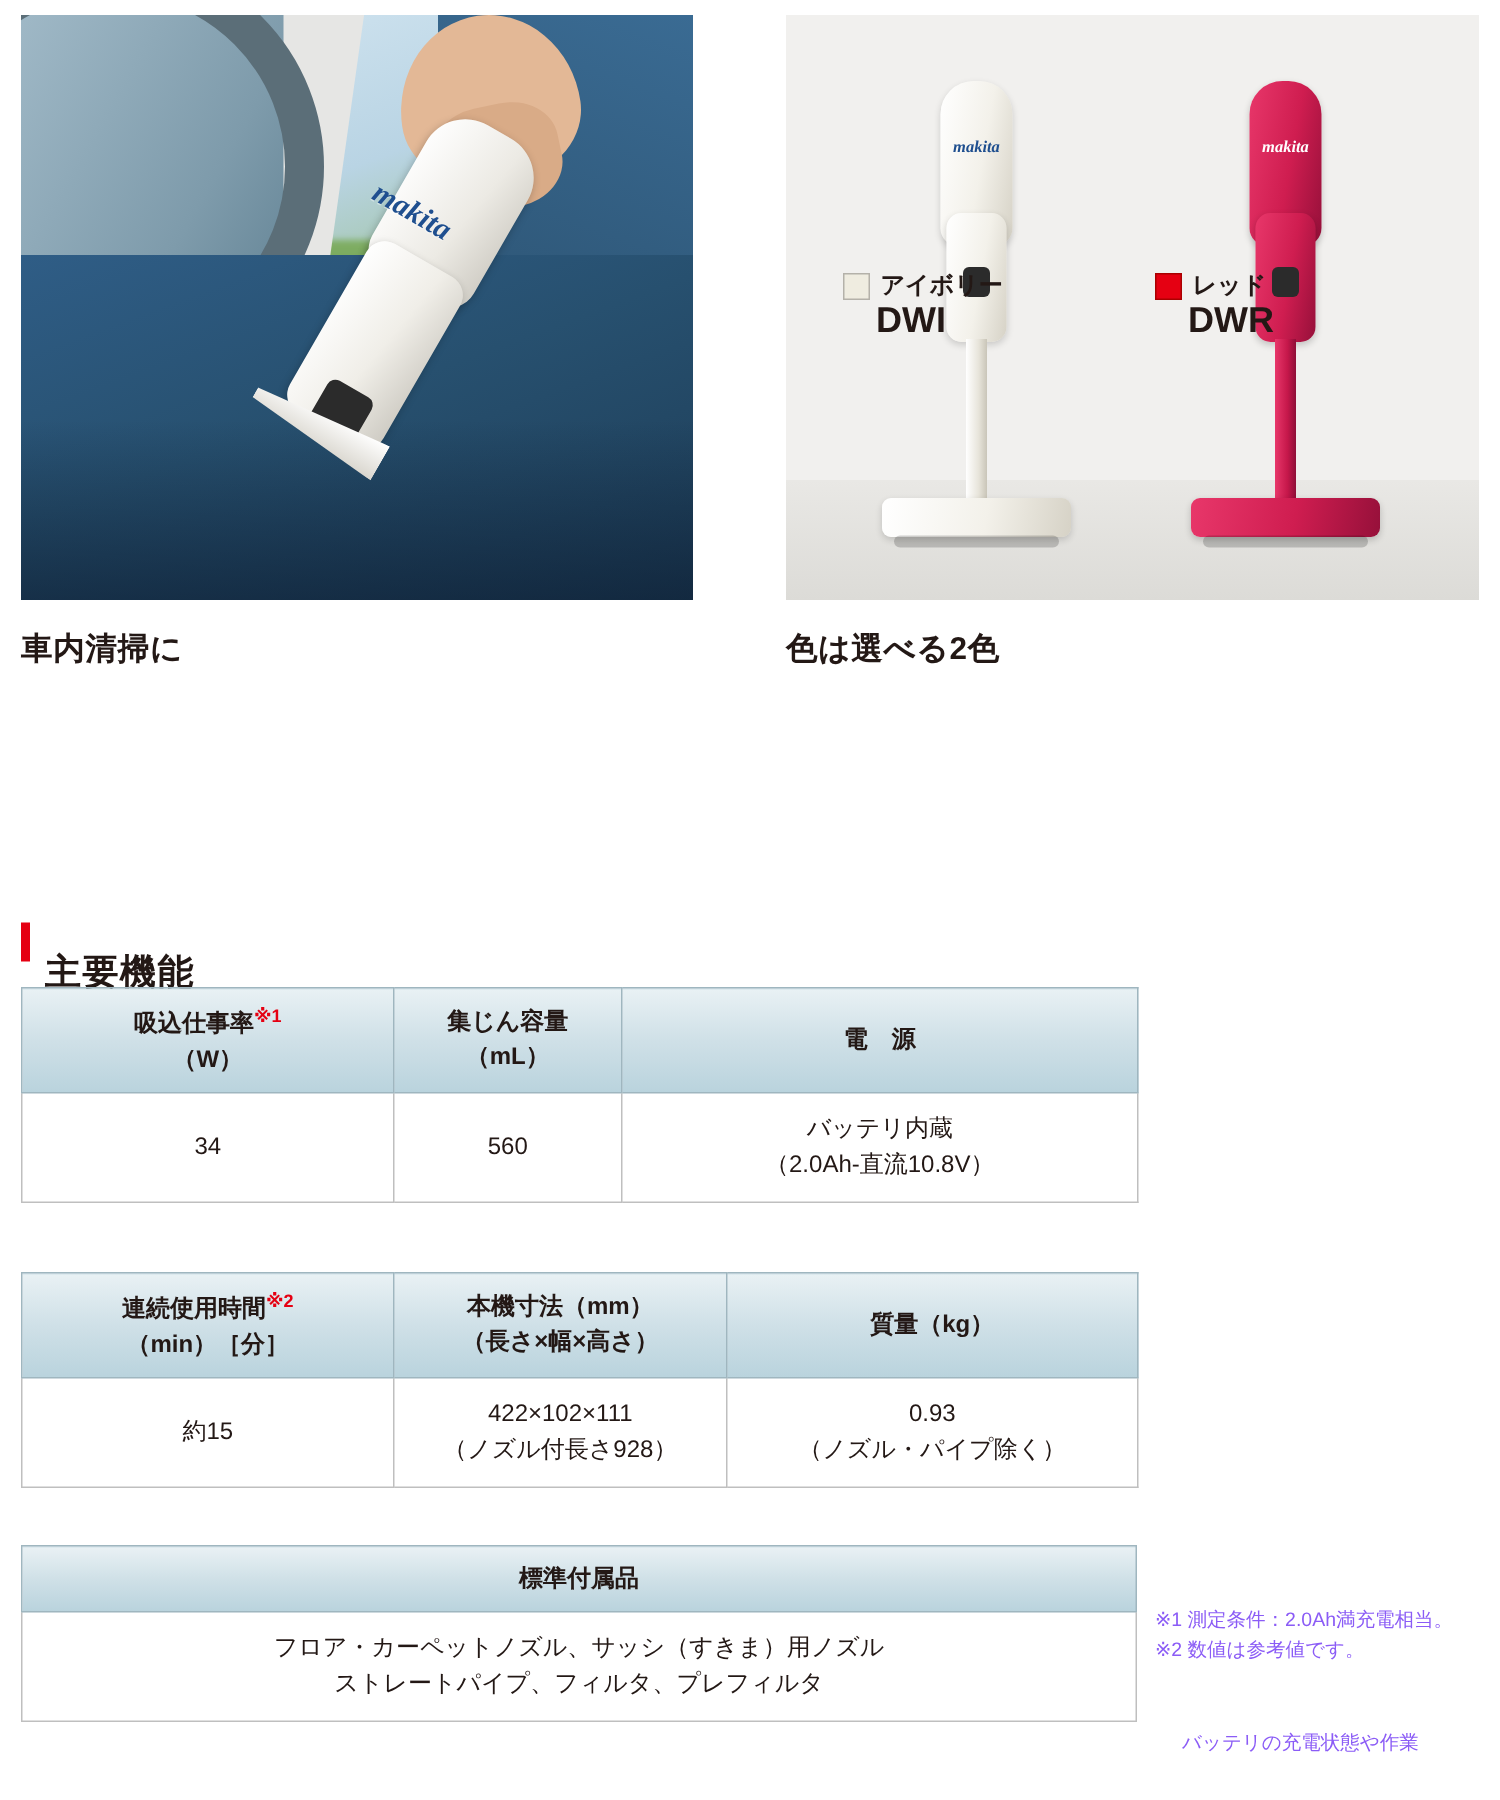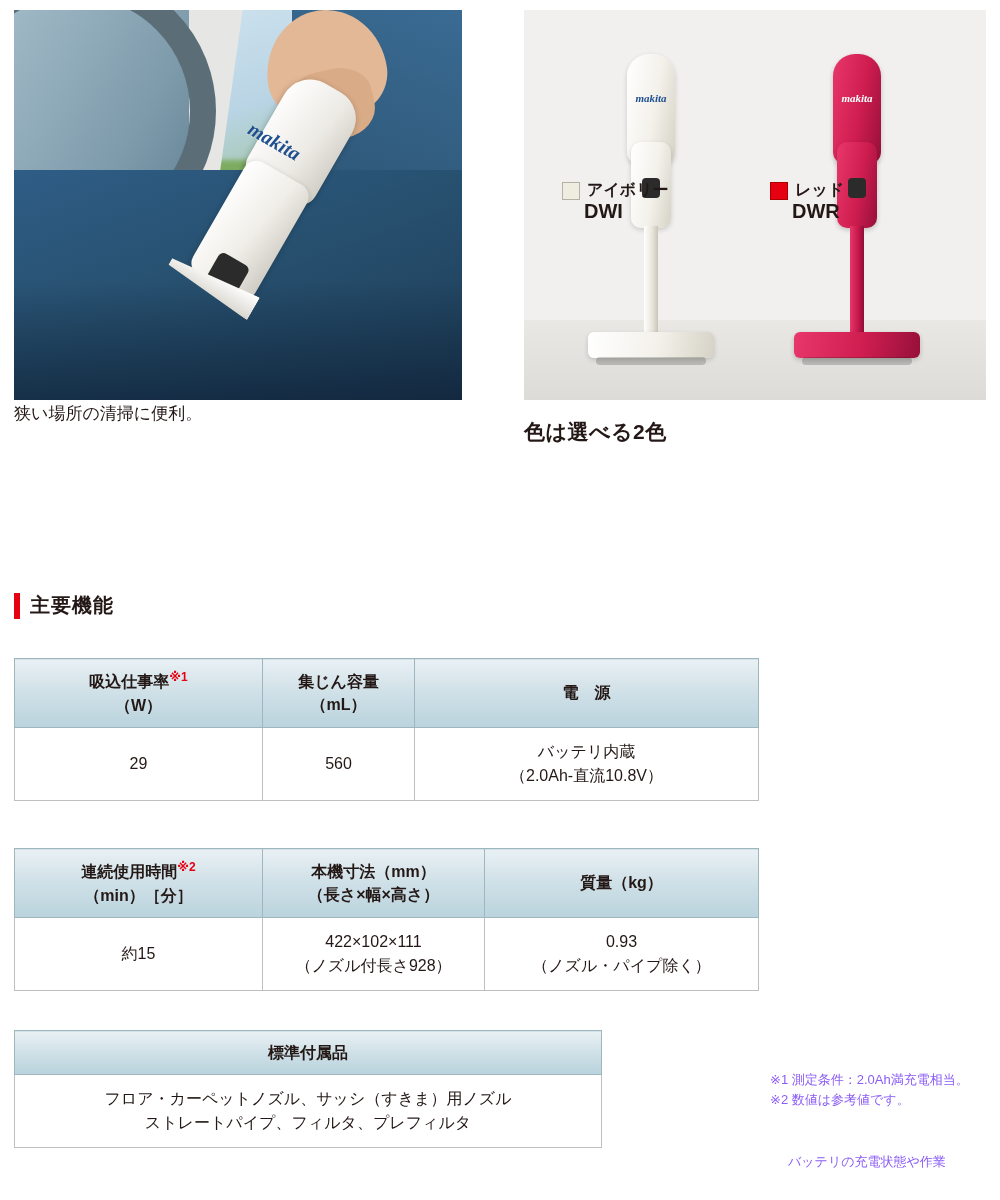--- a/index.html
+++ b/index.html
@@ -264,21 +264,21 @@
     width: 16px; height: 16px;
     border: 1px solid #b4b1a9;
   }
   .swatch-name {
     font-size: 16px;
     font-weight: bold;
     color: #231815;
   }
   .model-code {
     position: absolute;
-    font-size: 20px;
+    font-size: 24px;
     font-weight: bold;
     color: #231815;
   }
   .model-code.ivory-code { left: 584px; top: 200px; }
   .model-code.red-code { left: 792px; top: 200px; }
 
   
   .cap-title {
     font-size: 21px;
     font-weight: bold;
@@ -300,31 +300,32 @@
     display: flex;
     align-items: center;
   }
   .section-bar {
     width: 6px;
     height: 26px;
     background: #e50012;
     margin-right: 10px;
   }
   .section-title {
-    font-size: 20px;
+    font-size: 24px;
     font-weight: bold;
     color: #231815;
     letter-spacing: 1px;
+    margin-top: 40px;
   }
 
   
   table.spec {
     position: absolute;
     border-collapse: collapse;
-    width: 588px;
+    width: 744px;
     left: 14px;
     table-layout: fixed;
   }
   table.spec th {
     background: linear-gradient(180deg, #e9f1f4 0%, #cfe0e7 50%, #b9d3dd 100%);
     border: 1px solid #9fb6bf;
     font-size: 16px;
     font-weight: bold;
     color: #231815;
     padding: 10px 4px;
@@ -380,22 +381,22 @@
         <div class="car-seat"></div>
         <div class="car-seat-shadow"></div>
         <div class="hand"></div>
         <div class="hand2"></div>
         <div class="vac-body"></div>
         <div class="vac-tank"></div>
         <div class="vac-switch"></div>
         <div class="vac-nozzle"></div>
         <div class="vac-logo">makita</div>
       </div>
+      <div class="cap-title">車内清掃に</div>
       <div class="cap-body">
-        <div>狭い場所の清掃に便利。</div>
       </div>
     </div>
 
     <div class="col-right">
       <div class="photo-colors">
         <div class="shelf"></div>
 
         <div class="unit ivory">
           <div class="u-head"></div>
           <div class="u-brand">makita</div>
@@ -452,21 +453,21 @@
           <span>（mL）</span>
         </th>
         <th>
           <span>電　源</span>
         </th>
       </tr>
     </thead>
     <tbody>
       <tr>
         <td>
-          <span>29</span>
+          <span>34</span>
         </td>
         <td>
           <span>560</span>
         </td>
         <td>
           <span>バッテリ内蔵</span><br>
           <span>（2.0Ah-直流10.8V）</span>
         </td>
       </tr>
     </tbody>

